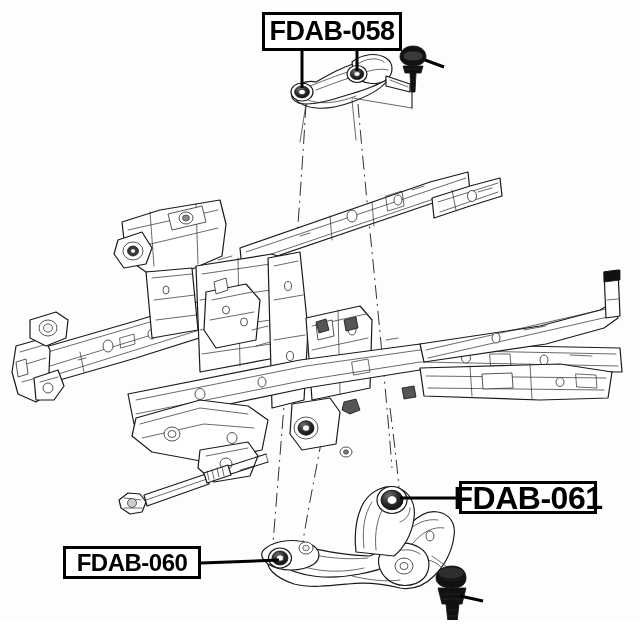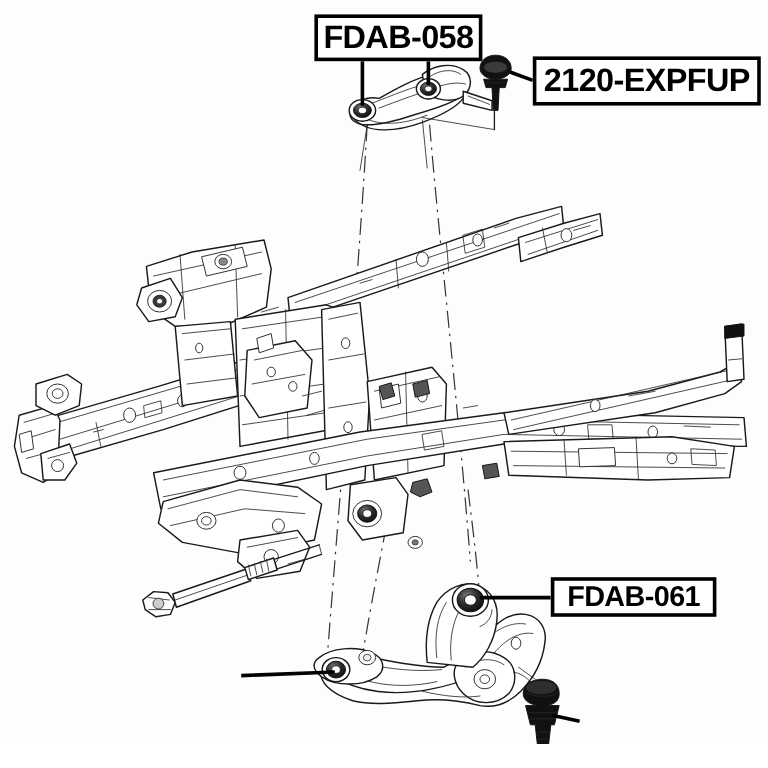--- a/index.html
+++ b/index.html
@@ -32,21 +32,21 @@
     justify-content: center;
     font-family: "Liberation Sans", sans-serif;
     font-weight: bold;
     color: #000000;
     letter-spacing: -0.5px;
     white-space: nowrap;
     line-height: 1;
   }
   #label-fdab058 { left: 262px; top: 12px;  width: 140px; height: 39px; font-size: 27px; }
   #label-expfup  { left: 444px; top: 47px;  width: 190px; height: 41px; font-size: 27px; }
-  #label-fdab061 { left: 459px; top: 481px; width: 138px; height: 33px; font-size: 24px; }
+  #label-fdab061 { left: 459px; top: 481px; width: 138px; height: 33px; font-size: 32px; }
   #label-fdab060 { left: 63px;  top: 546px; width: 138px; height: 33px; font-size: 24px; }
   #label-tr      { left: 483px; top: 585px; width: 122px; height: 33px; font-size: 24px; }
 </style>
 </head>
 <body>
 
 <div id="page">
 
   <svg id="diagram-svg" viewBox="0 0 640 640">
     <defs>
@@ -399,19 +399,19 @@
       <line class="leader" x1="357" y1="51" x2="357" y2="71"></line>
       <line class="leader" x1="444" y1="67" x2="425" y2="60"></line>
       <line class="leader" x1="459" y1="498" x2="400" y2="498"></line>
       <line class="leader" x1="201" y1="563" x2="279" y2="560"></line>
       <line class="leader" x1="483" y1="601" x2="460" y2="596"></line>
     </g>
   </svg>
 
   <div class="label-box" id="label-fdab058">FDAB-058</div>
 
-  <div class="label-box" id="label-expfup">2120-EXPFUP</div>
 
   <div class="label-box" id="label-fdab061">FDAB-061</div>
 
+  <div class="label-box" id="label-fdab060">FDAB-060</div>
 
 
 </div>
 
 </body></html>

